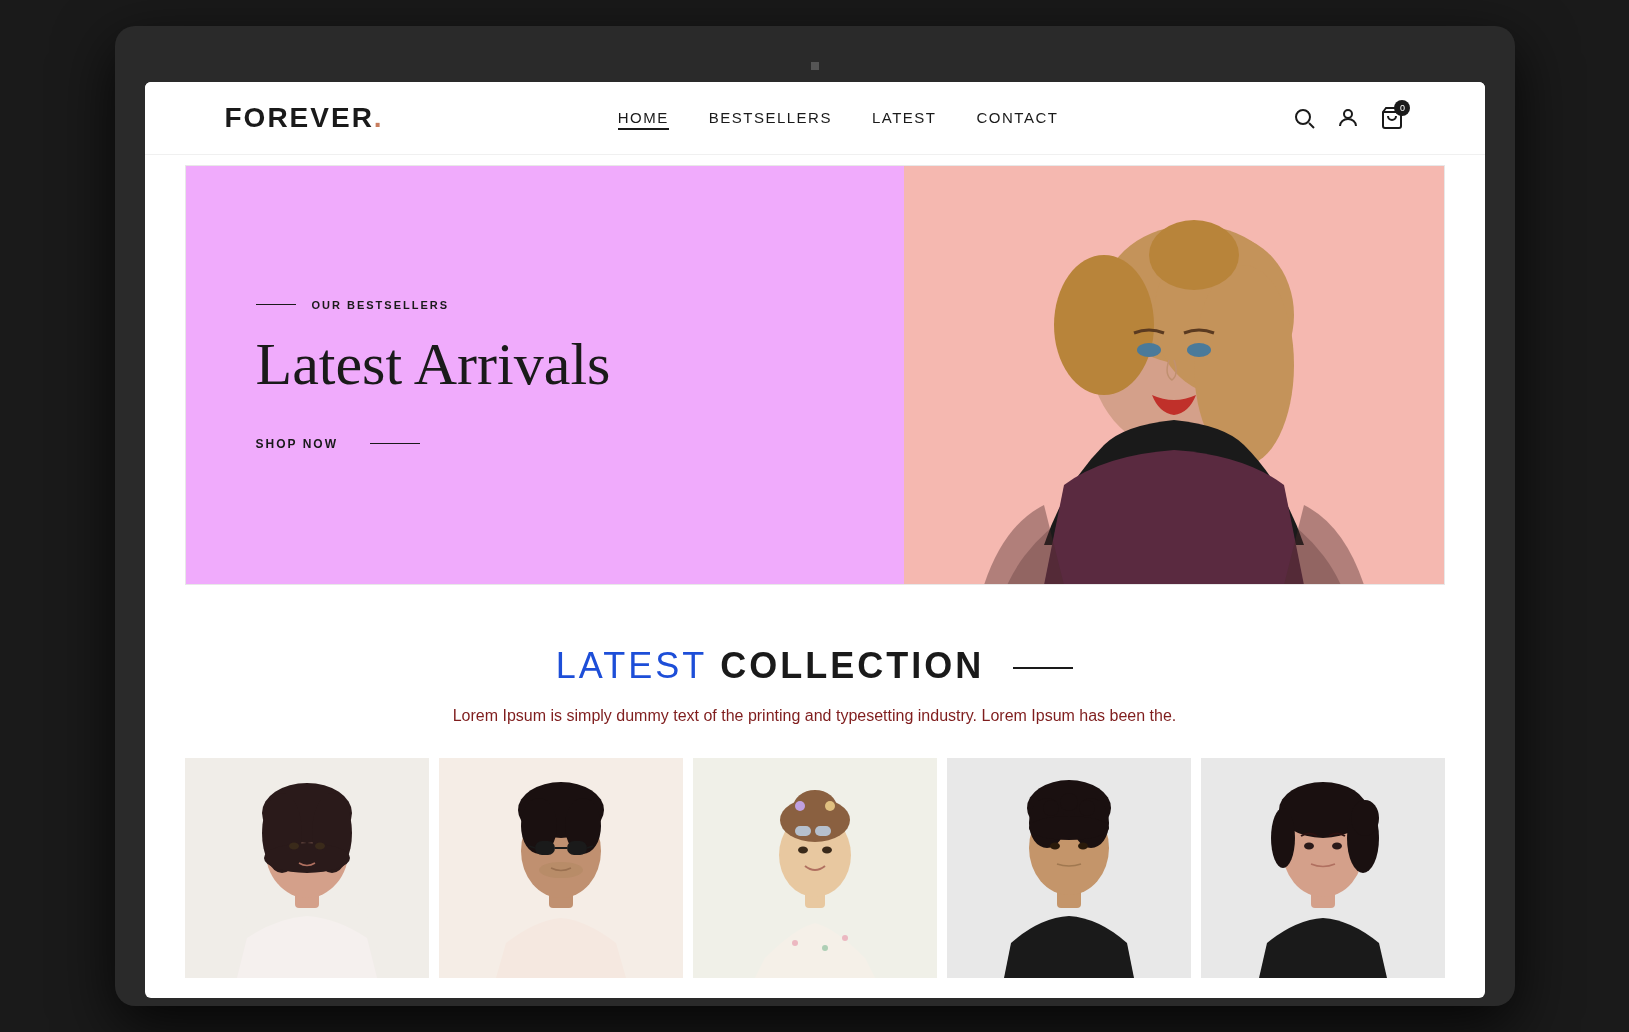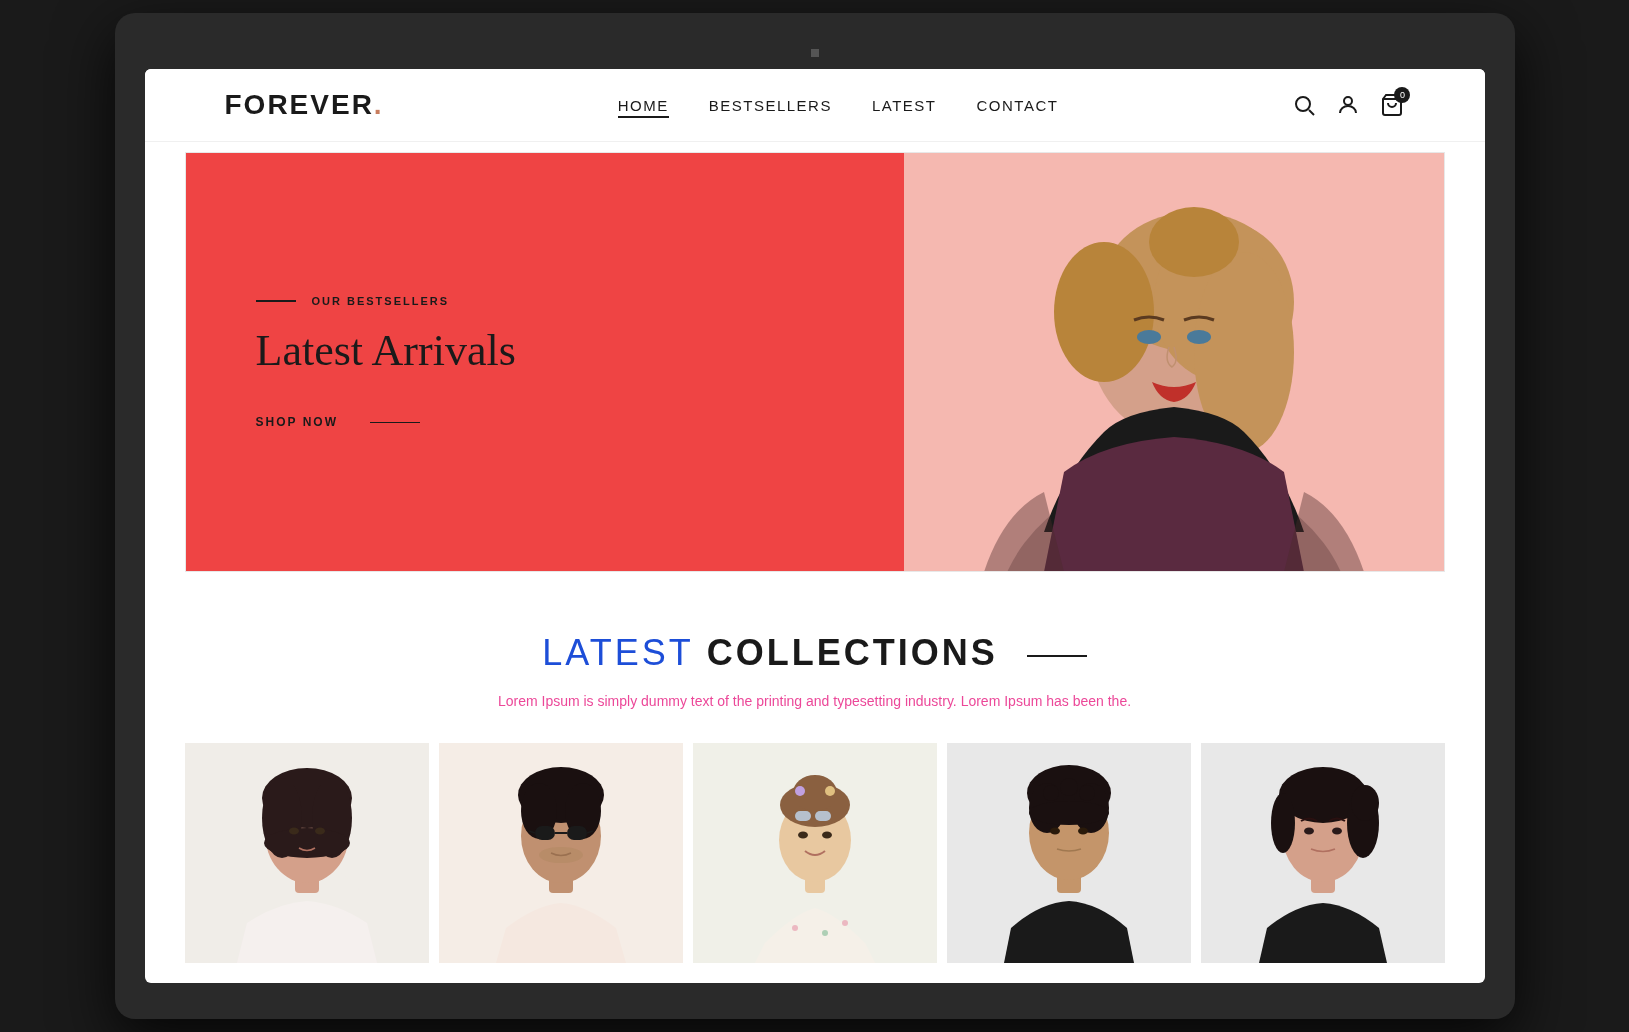--- a/index.html
+++ b/index.html
@@ -10,21 +10,21 @@
       justify-content: center;
       align-items: center;
       min-height: 100vh;
       font-family: 'Georgia', serif;
     }
 
     .laptop-frame {
       width: 1400px;
       background: #2a2a2a;
       border-radius: 20px;
-      padding: 30px 30px 36px 30px;
+      padding: 30px 30px 8px 30px;
       box-shadow: 0 20px 60px rgba(0,0,0,0.8);
     }
 
     .laptop-screen {
       background: #fff;
       border-radius: 6px;
       overflow: hidden;
       width: 100%;
     }
 
@@ -111,21 +111,21 @@
     
     .hero {
       display: flex;
       height: 420px;
       margin: 10px 40px;
       border: 1px solid #e8e8e8;
     }
 
     .hero-left {
       flex: 1;
-      background: #ef4444;
+      background: #f0abfc;
       display: flex;
       flex-direction: column;
       justify-content: center;
       padding: 60px 70px;
     }
 
     .hero-subtitle {
       display: flex;
       align-items: center;
       gap: 16px;
@@ -140,21 +140,21 @@
 
     .hero-subtitle-text {
       font-size: 11px;
       letter-spacing: 2px;
       color: #1a1a1a;
       font-family: 'Arial', sans-serif;
       font-weight: 600;
     }
 
     .hero-title {
-      font-size: 44px;
+      font-size: 60px;
       font-weight: 400;
       color: #1a1a1a;
       font-family: 'Georgia', serif;
       line-height: 1.1;
       margin-bottom: 40px;
     }
 
     .hero-cta {
       display: flex;
       align-items: center;
@@ -209,22 +209,22 @@
     .section-title-line {
       display: inline-block;
       width: 60px;
       height: 2px;
       background: #1a1a1a;
       vertical-align: middle;
       margin-left: 16px;
     }
 
     .section-subtitle {
-      font-size: 14px;
-      color: #ec4899;
+      font-size: 16px;
+      color: #7f1d1d;
       font-family: 'Arial', sans-serif;
       margin-bottom: 30px;
       line-height: 1.6;
     }
 
     
     .products-row {
       display: flex;
       gap: 0;
       padding: 0 0;
@@ -356,21 +356,21 @@
           <path d="M140 340 Q100 360 80 420 L160 420Z" fill="#4a2a2a" opacity="0.4"></path>
           <path d="M400 340 Q440 360 460 420 L380 420Z" fill="#4a2a2a" opacity="0.4"></path>
         </svg>
       </div>
     </section>
 
     <section class="collections-section">
       <h2 class="section-title">
         <span class="section-title-light">LATEST</span>
         <span> </span>
-        <span class="section-title-bold">COLLECTIONS</span>
+        <span class="section-title-bold">COLLECTION</span>
         <span class="section-title-line"></span>
       </h2>
       <p class="section-subtitle">Lorem Ipsum is simply dummy text of the printing and typesetting industry. Lorem Ipsum has been the.</p>
 
       <div class="products-row">
 
         <div class="product-card">
           <div class="product-image product-1">
             <svg width="100%" height="220" viewBox="0 0 200 220">
               <rect width="200" height="220" fill="#f0ede8"></rect>

